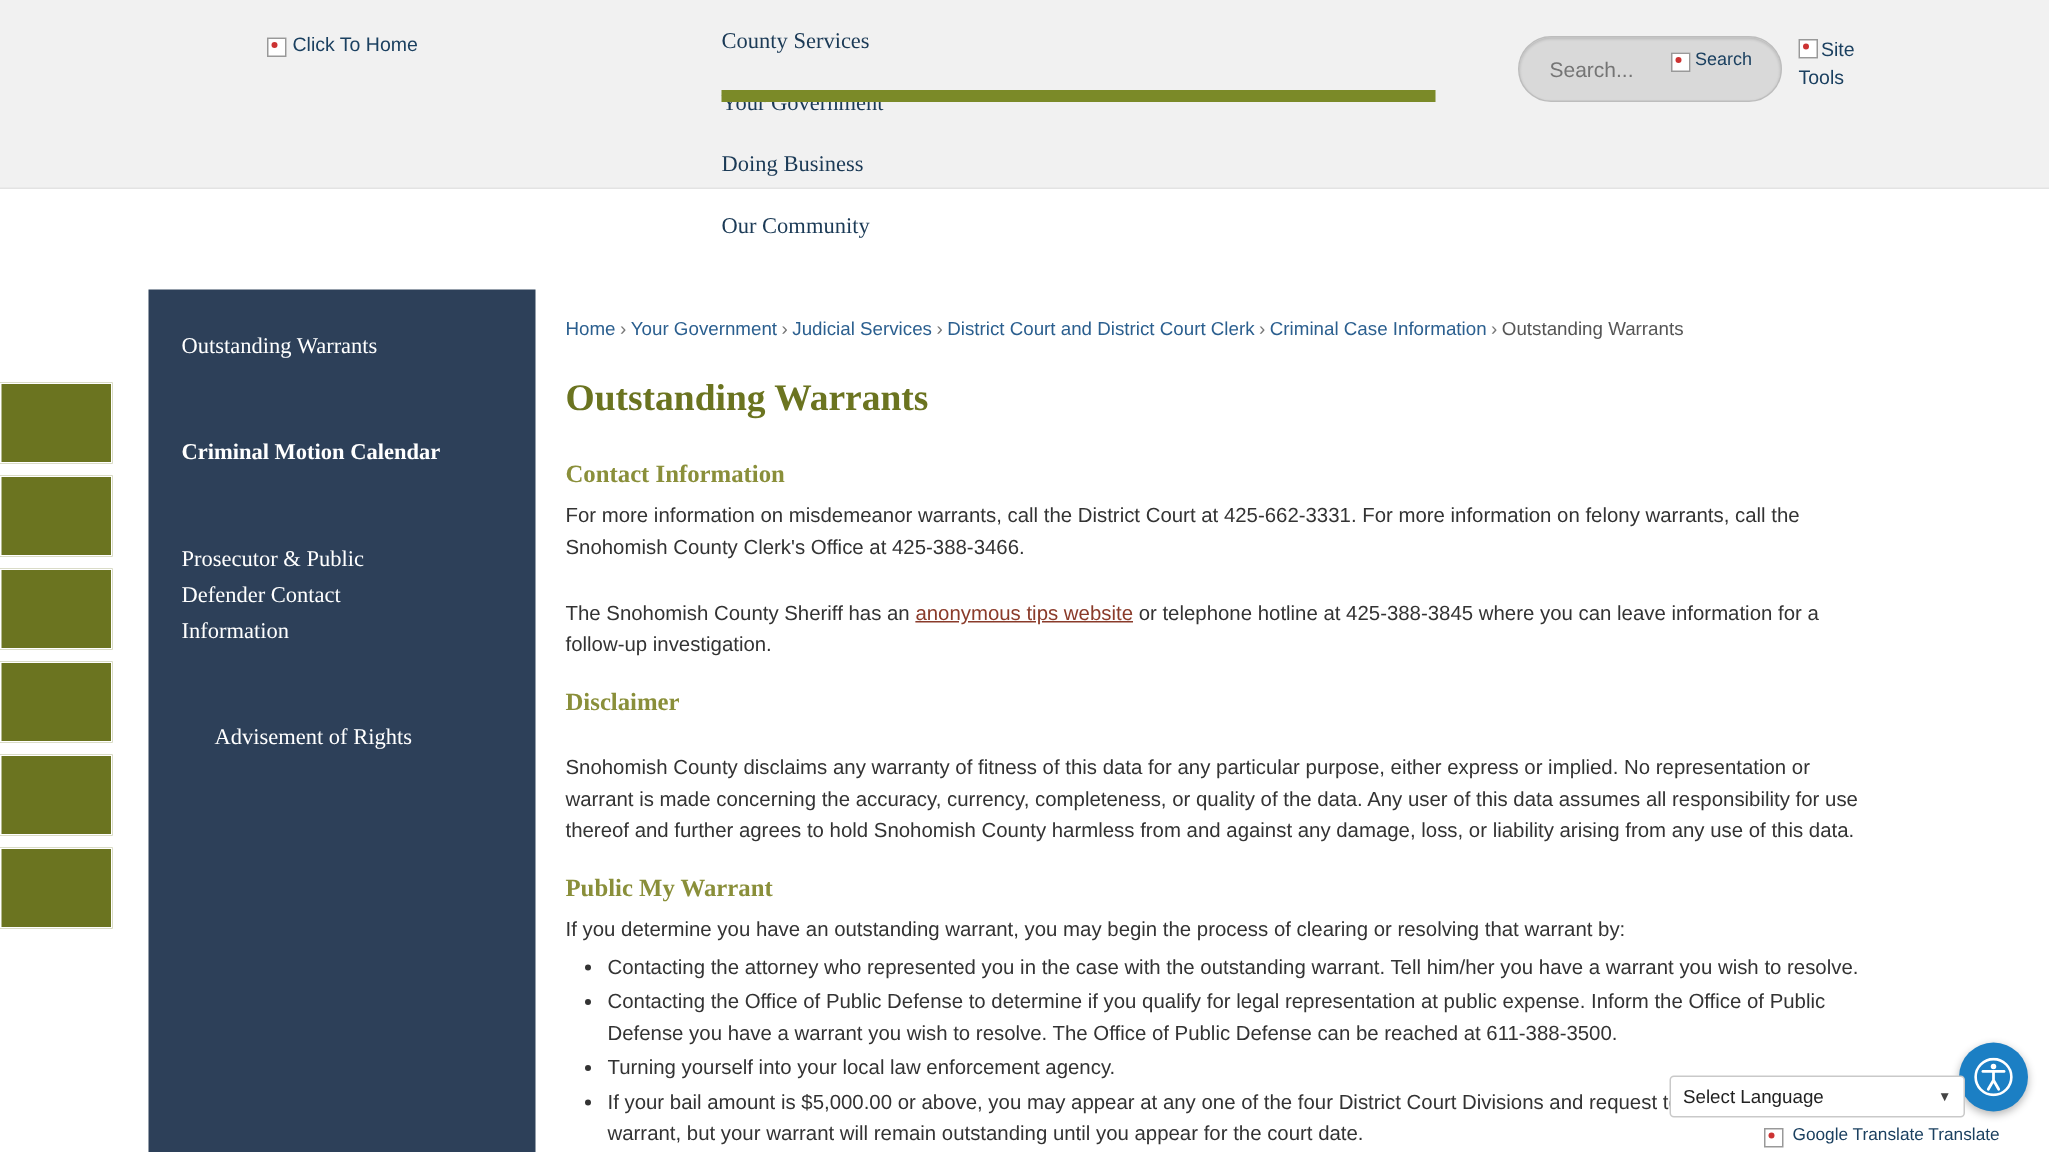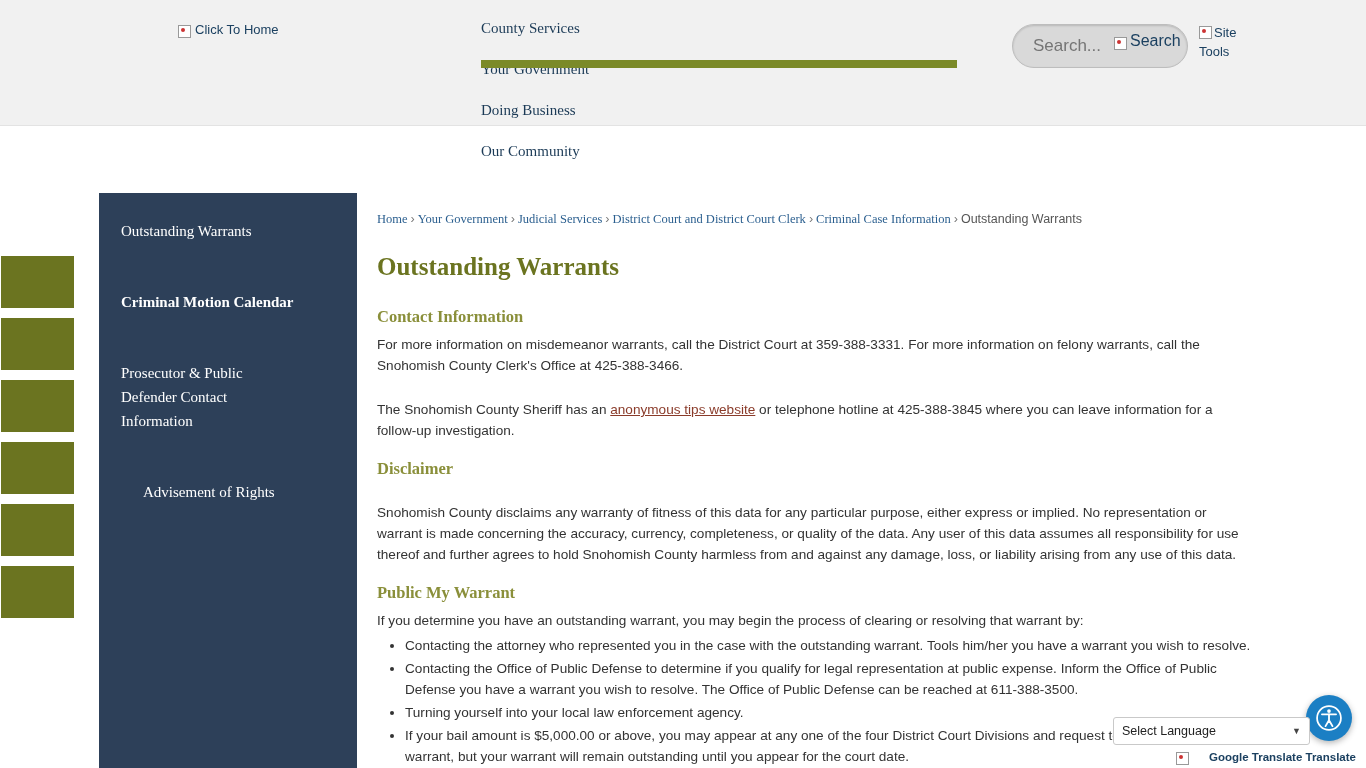--- a/index.html
+++ b/index.html
@@ -63,27 +63,27 @@
     border: 1px solid #bdbdbd;
     border-radius: 22px;
     box-shadow: inset 0 1px 2px rgba(0,0,0,.15);
     display: flex; align-items: center;
   }
   .search-input {
     border: 0; background: transparent;
     outline: none;
     margin-left: 18px;
     width: 90px;
-    font-size: 17px;
+    font-size: 14px;
     color: #333;
     font-family: "Liberation Sans", sans-serif;
   }
   .search-broken {
     position: absolute; left: 101px; top: 7px;
-    font-size: 16px; color: #1b4060;
+    font-size: 12px; color: #1b4060;
     display: flex; align-items: center; gap: 3px;
     white-space: nowrap;
   }
   .sitetools {
     position: absolute; left: 1199px; top: 24px;
     width: 40px;
     font-size: 13px; color: #1b4060;
     line-height: 1.45;
     text-align: left;
   }
@@ -122,21 +122,20 @@
     width: 880px;
   }
   .breadcrumb {
     font-size: 12.5px;
     color: #555;
     margin-bottom: 26px;
   }
   .breadcrumb a {
     color: #2b5f8f;
     text-decoration: none;
-    font-family: Liberation Serif, serif;
   }
   .breadcrumb .sep { color: #777; margin: 0 3px; }
   .breadcrumb .current { color: #555; }
 
   h1.page-title {
     font-family: "Liberation Serif", serif;
     font-size: 25px;
     font-weight: bold;
     color: #6b7420;
     margin: 0 0 26px 0;
@@ -192,23 +191,22 @@
     font-size: 12.5px;
     color: #222;
     justify-content: space-between;
   }
   .translate .caret {
     font-size: 9px; color: #444;
   }
   .translate-attrib {
     position: absolute; left: 1176px; top: 750px;
     font-size: 11.5px; color: #1b4060;
-    display: flex; align-items: center; gap: 20px;
+    display: flex; align-items: center; gap: 6px;
     white-space: nowrap;
-    font-weight: bold;
   }
 </style>
 </head>
 <body>
 
 <div class="page">
 
   <div class="header">
 
     <div class="logo-broken">
@@ -257,30 +255,30 @@
 
   <div class="main">
 
     <div class="breadcrumb">
       <a href="#">Home</a><span class="sep">›</span><a href="#">Your Government</a><span class="sep">›</span><a href="#">Judicial Services</a><span class="sep">›</span><a href="#">District Court and District Court Clerk</a><span class="sep">›</span><a href="#">Criminal Case Information</a><span class="sep">›</span><span class="current">Outstanding Warrants</span>
     </div>
 
     <h1 class="page-title">Outstanding Warrants</h1>
 
     <h2 class="sec">Contact Information</h2>
-    <p class="body-text">For more information on misdemeanor warrants, call the District Court at 359-388-3331. For more information on felony warrants, call the Snohomish County Clerk's Office at 425-388-3466.</p>
+    <p class="body-text">For more information on misdemeanor warrants, call the District Court at 425-662-3331. For more information on felony warrants, call the Snohomish County Clerk's Office at 425-388-3466.</p>
     <p class="body-text gap"><span>The Snohomish County Sheriff has an </span><a href="#">anonymous tips website</a><span> or telephone hotline at 425-388-3845 where you can leave information for a follow-up investigation.</span></p>
 
     <h2 class="sec">Disclaimer</h2>
     <p class="body-text gap">Snohomish County disclaims any warranty of fitness of this data for any particular purpose, either express or implied. No representation or warrant is made concerning the accuracy, currency, completeness, or quality of the data. Any user of this data assumes all responsibility for use thereof and further agrees to hold Snohomish County harmless from and against any damage, loss, or liability arising from any use of this data.</p>
 
     <h2 class="sec">Public My Warrant</h2>
     <p class="body-text">If you determine you have an outstanding warrant, you may begin the process of clearing or resolving that warrant by:</p>
     <ul class="bullets">
-      <li>Contacting the attorney who represented you in the case with the outstanding warrant. Tools him/her you have a warrant you wish to resolve.</li>
+      <li>Contacting the attorney who represented you in the case with the outstanding warrant. Tell him/her you have a warrant you wish to resolve.</li>
       <li>Contacting the Office of Public Defense to determine if you qualify for legal representation at public expense. Inform the Office of Public Defense you have a warrant you wish to resolve. The Office of Public Defense can be reached at 611-388-3500.</li>
       <li>Turning yourself into your local law enforcement agency.</li>
       <li>If your bail amount is $5,000.00 or above, you may appear at any one of the four District Court Divisions and request to quash the bench warrant, but your warrant will remain outstanding until you appear for the court date.</li>
     </ul>
   </div>
 
   <div class="a11y">
     <svg width="26" height="26" viewBox="0 0 24 24">
       <circle cx="12" cy="12" r="11" fill="none" stroke="#ffffff" stroke-width="1.6"></circle>
       <circle cx="12" cy="5.6" r="1.7" fill="#ffffff"></circle>

